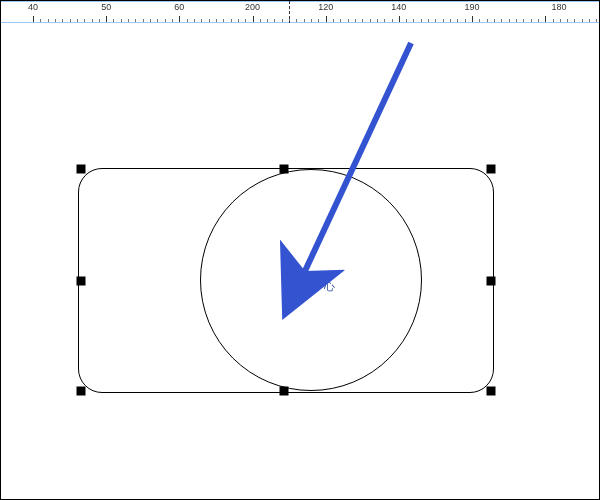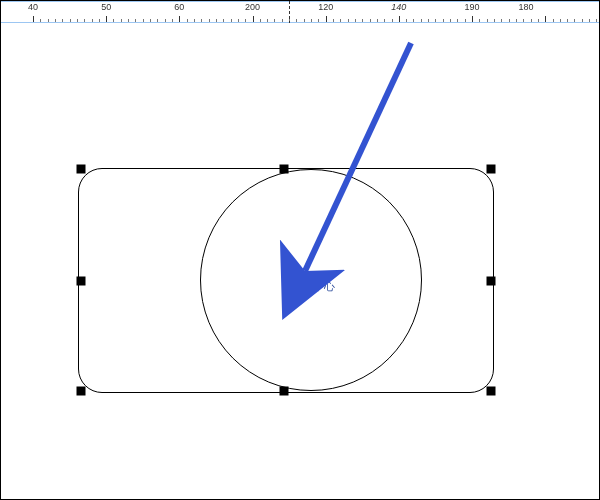--- a/index.html
+++ b/index.html
@@ -159,21 +159,21 @@
       <div class="ruler-major" style="left: 324.683px;"></div>
       <div class="ruler-minor" style="left: 332px;"></div>
       <div class="ruler-minor" style="left: 339.317px;"></div>
       <div class="ruler-minor" style="left: 346.634px;"></div>
       <div class="ruler-minor" style="left: 353.951px;"></div>
       <div class="ruler-minor" style="left: 361.268px;"></div>
       <div class="ruler-minor" style="left: 368.585px;"></div>
       <div class="ruler-minor" style="left: 375.902px;"></div>
       <div class="ruler-minor" style="left: 383.22px;"></div>
       <div class="ruler-minor" style="left: 390.537px;"></div>
-      <div class="ruler-label" style="left: 397.854px; font-style: italic;">140</div>
+      <div class="ruler-label" style="left: 397.854px;">140</div>
       <div class="ruler-major" style="left: 397.854px;"></div>
       <div class="ruler-minor" style="left: 405.171px;"></div>
       <div class="ruler-minor" style="left: 412.488px;"></div>
       <div class="ruler-minor" style="left: 419.805px;"></div>
       <div class="ruler-minor" style="left: 427.122px;"></div>
       <div class="ruler-minor" style="left: 434.439px;"></div>
       <div class="ruler-minor" style="left: 441.756px;"></div>
       <div class="ruler-minor" style="left: 449.073px;"></div>
       <div class="ruler-minor" style="left: 456.39px;"></div>
       <div class="ruler-minor" style="left: 463.707px;"></div>
@@ -181,21 +181,21 @@
       <div class="ruler-major" style="left: 471.024px;"></div>
       <div class="ruler-minor" style="left: 478.341px;"></div>
       <div class="ruler-minor" style="left: 485.659px;"></div>
       <div class="ruler-minor" style="left: 492.976px;"></div>
       <div class="ruler-minor" style="left: 500.293px;"></div>
       <div class="ruler-minor" style="left: 507.61px;"></div>
       <div class="ruler-minor" style="left: 514.927px;"></div>
       <div class="ruler-minor" style="left: 522.244px;"></div>
       <div class="ruler-minor" style="left: 529.561px;"></div>
       <div class="ruler-minor" style="left: 536.878px;"></div>
-      <div class="ruler-label" style="left: 525px;">180</div>
+      <div class="ruler-label" style="left: 558px;">180</div>
       <div class="ruler-major" style="left: 544.195px;"></div>
       <div class="ruler-minor" style="left: 551.512px;"></div>
       <div class="ruler-minor" style="left: 558.829px;"></div>
       <div class="ruler-minor" style="left: 566.146px;"></div>
       <div class="ruler-minor" style="left: 573.463px;"></div>
       <div class="ruler-minor" style="left: 580.78px;"></div>
       <div class="ruler-minor" style="left: 588.098px;"></div>
       <div class="ruler-minor" style="left: 595.415px;"></div>
     </div>
 </div>

